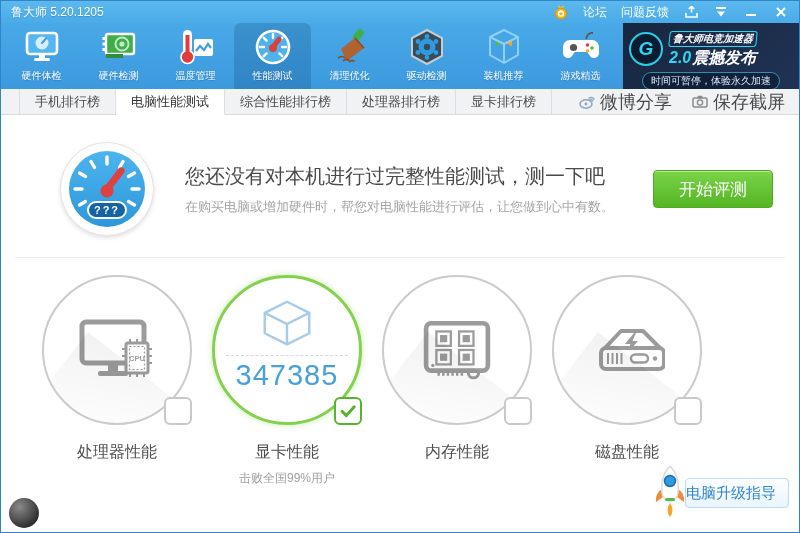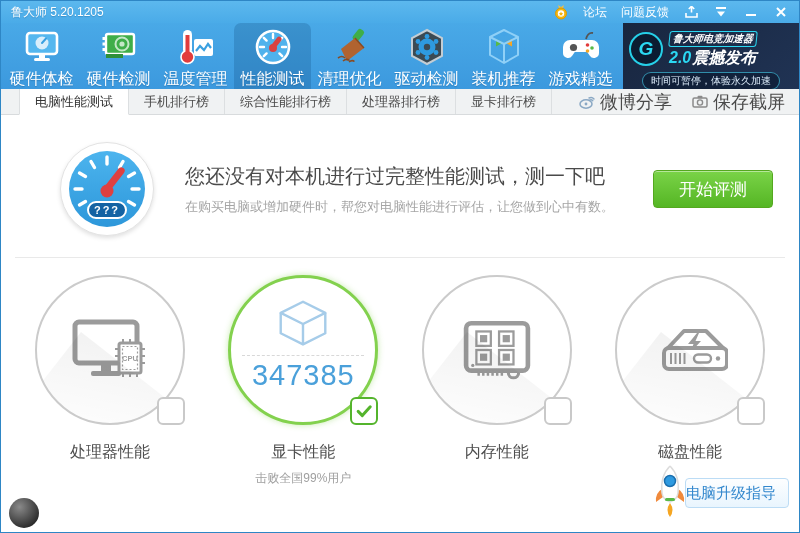--- a/index.html
+++ b/index.html
@@ -8,21 +8,21 @@
 
   
   .titlebar { height:22px; background:linear-gradient(180deg,#5cb8ee,#4aabe8); display:flex; align-items:center; padding:0 10px; color:#fff; }
   .app-title { font-size:12px; text-shadow:0 1px 1px rgba(0,60,110,.25); }
   .tb-right { margin-left:auto; display:flex; align-items:center; gap:14px; }
   .tb-link { font-size:12px; color:#fff; cursor:pointer; }
   .win-ctrl { width:16px; height:14px; display:flex; align-items:center; justify-content:center; cursor:pointer; }
 
   
   .navbar { height:66px; background:linear-gradient(180deg,#49a9e7,#3c99de); display:flex; padding-left:2px; position:relative; }
-  .nav-item { width:77px; height:66px; display:flex; flex-direction:column; align-items:center; padding-top:4px; color:#fff; font-size:16px; cursor:pointer; }
+  .nav-item { width:77px; height:66px; display:flex; flex-direction:column; align-items:center; padding-top:4px; color:#fff; font-size:10px; cursor:pointer; }
   .nav-item .nicon { width:40px; height:40px; margin-bottom:2px; }
   .nav-item.active { background:rgba(9,64,116,.22); border-radius:7px 7px 0 0; }
   .nav-label { white-space:nowrap; text-shadow:0 1px 1px rgba(0,60,110,.3); }
 
   
   .promo { margin-left:auto; width:176px; height:66px; background:linear-gradient(135deg,#18263f,#203354); padding:5px 6px 4px; cursor:pointer; display:flex; flex-direction:column; }
   .promo-top { display:flex; align-items:center; }
   .promo-logo { width:34px; height:34px; border-radius:50%; background:#0b1c31; border:2px solid #26d0e8; color:#2bd8f2; font-weight:bold; font-size:19px; display:flex; align-items:center; justify-content:center; font-style:italic; flex:0 0 34px; }
   .promo-texts { margin-left:6px; }
   .promo-name { font-size:10px; font-weight:bold; font-style:italic; color:#fff; border:1px solid #2bd8f2; border-radius:3px; padding:0 3px; white-space:nowrap; display:inline-block; transform:skewX(-6deg); }
@@ -41,21 +41,21 @@
   
   .intro { display:flex; align-items:center; padding:26px 26px 0 58px; }
   .gauge { width:96px; height:96px; flex:0 0 96px; filter:drop-shadow(0 2px 2px rgba(0,0,0,.12)); }
   .intro-text { margin-left:30px; }
   .intro-heading { font-size:20px; color:#4a4a4a; white-space:nowrap; font-weight:normal; }
   .intro-sub { margin-top:8px; font-size:13px; color:#a5a5a5; white-space:nowrap; }
   .start-btn { margin-left:auto; width:120px; height:38px; border:1px solid #54a81f; border-radius:4px; background:linear-gradient(180deg,#7ad348,#55b624); box-shadow:inset 0 1px 0 rgba(255,255,255,.45); color:#fff; font-size:17px; cursor:pointer; font-family:inherit; }
   .divider { margin:20px 14px 0; border-top:1px solid #e9e9e9; }
 
   
-  .bench-row { display:flex; justify-content:space-between; padding:16px 24px 0; }
+  .bench-row { display:flex; padding:16px 24px 0;margin-left:7px; }
   .bench { width:170px; display:flex; flex-direction:column; align-items:center; cursor:pointer; }
   .circle-wrap { position:relative; width:152px; height:152px; }
   .circle { position:absolute; inset:1px; border-radius:50%; border:2px solid #cbcbcb; background:#fff; display:flex; flex-direction:column; align-items:center; justify-content:center; overflow:hidden; }
   .circle .shade { position:absolute; left:30%; top:38%; width:130%; height:65%; transform:rotate(38deg); transform-origin:top left; background:linear-gradient(to bottom right, rgba(0,0,0,.05), rgba(0,0,0,0) 65%); pointer-events:none; }
   .bench.gpu .circle { border:3px solid #83d14e; box-shadow:0 0 6px rgba(131,209,78,.45); }
   .checkbox { position:absolute; right:1px; bottom:1px; width:28px; height:28px; background:#fff; border:2px solid #c9c9c9; border-radius:6px; display:flex; align-items:center; justify-content:center; }
   .bench.gpu .checkbox { border-color:#54b42c; }
   .bench-label { margin-top:16px; font-size:16px; color:#4e4e4e; }
   .bench-sub { margin-top:7px; font-size:12px; color:#9f9f9f; }
   .dash { width:122px; border-top:1px dashed #d8d8d8; margin:5px 0 3px; }
@@ -245,22 +245,22 @@
           <div class="promo-release">
             <span class="num">2.0</span><span>震撼发布</span>
           </div>
         </div>
       </div>
       <span class="promo-tagline">时间可暂停，体验永久加速</span>
     </div>
   </div>
 
   <div class="tabbar">
+    <span class="tab">手机排行榜</span>
     <span class="tab active">电脑性能测试</span>
-    <span class="tab">手机排行榜</span>
     <span class="tab">综合性能排行榜</span>
     <span class="tab">处理器排行榜</span>
     <span class="tab">显卡排行榜</span>
     <div class="tab-actions">
       <span class="tab-action">
         <span style="display:flex;">
           <svg width="16" height="14" viewBox="0 0 16 14">
               <ellipse cx="7" cy="9" rx="6" ry="4.2" fill="none" stroke="#8aa8c4" stroke-width="1.5"></ellipse>
               <circle cx="7" cy="9" r="1.4" fill="#8aa8c4"></circle>
               <path d="M10 3 q3 -1.5 5 1 M10.5 5.2 q2 -1 3.3 0.6" fill="none" stroke="#8aa8c4" stroke-width="1.4" stroke-linecap="round"></path>

